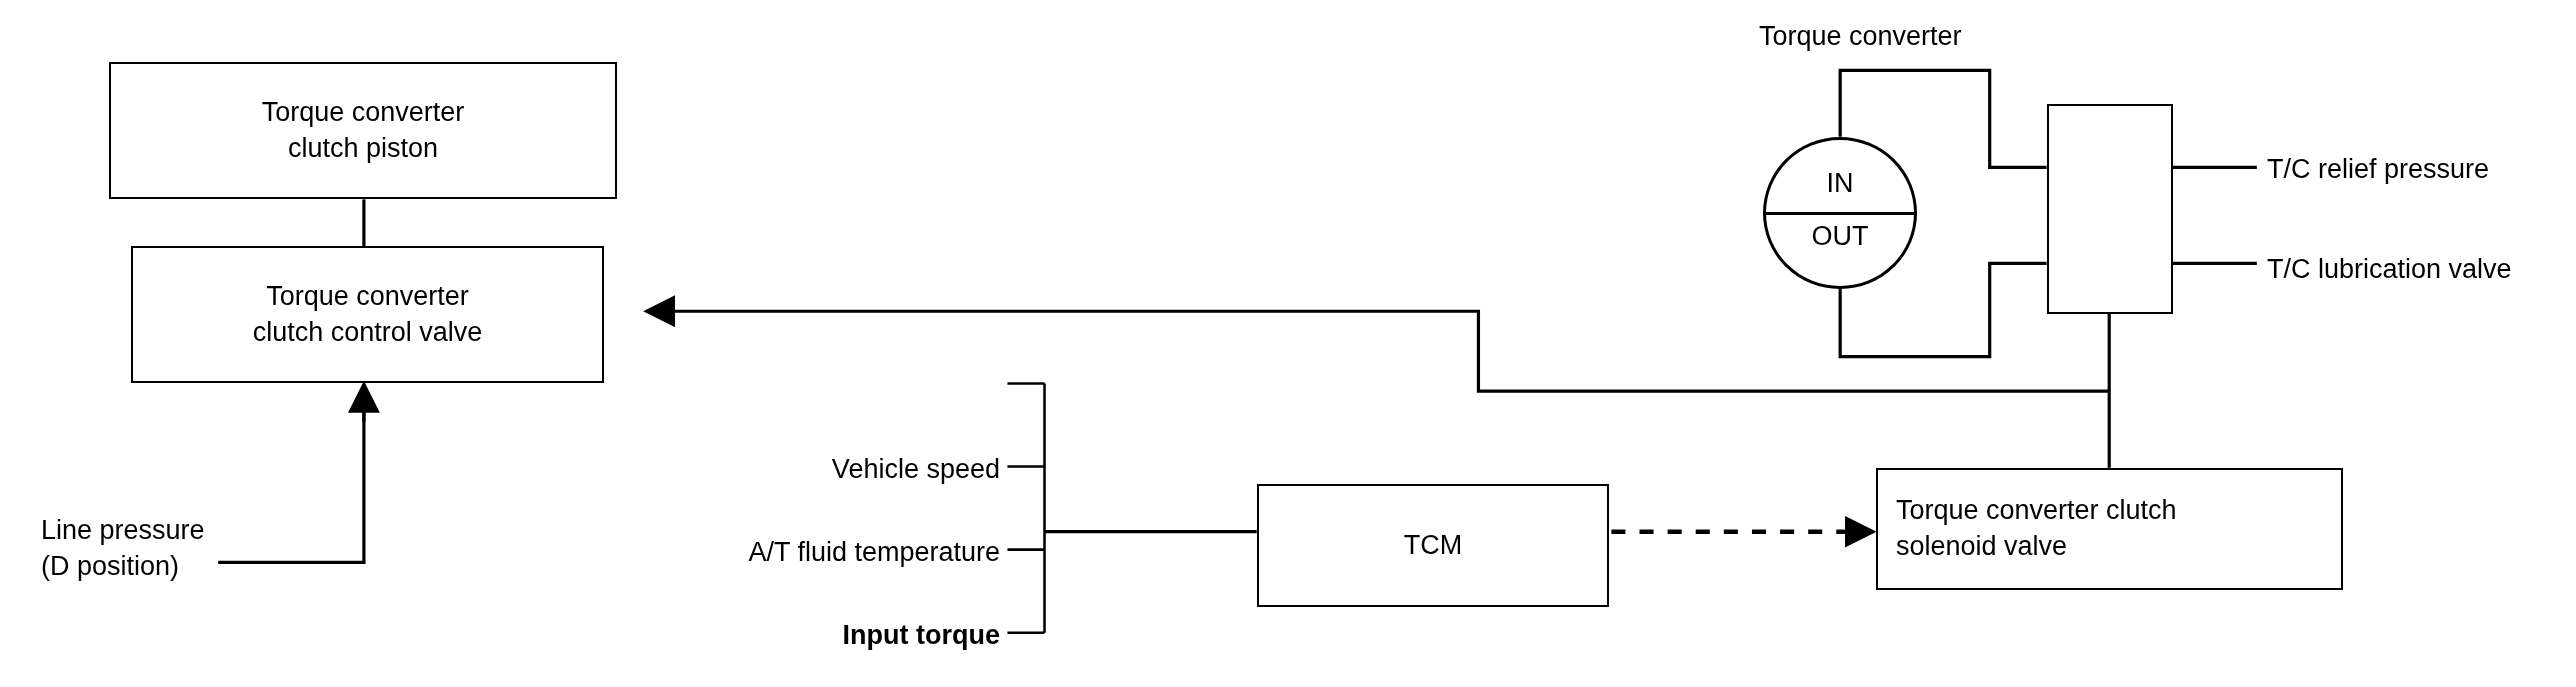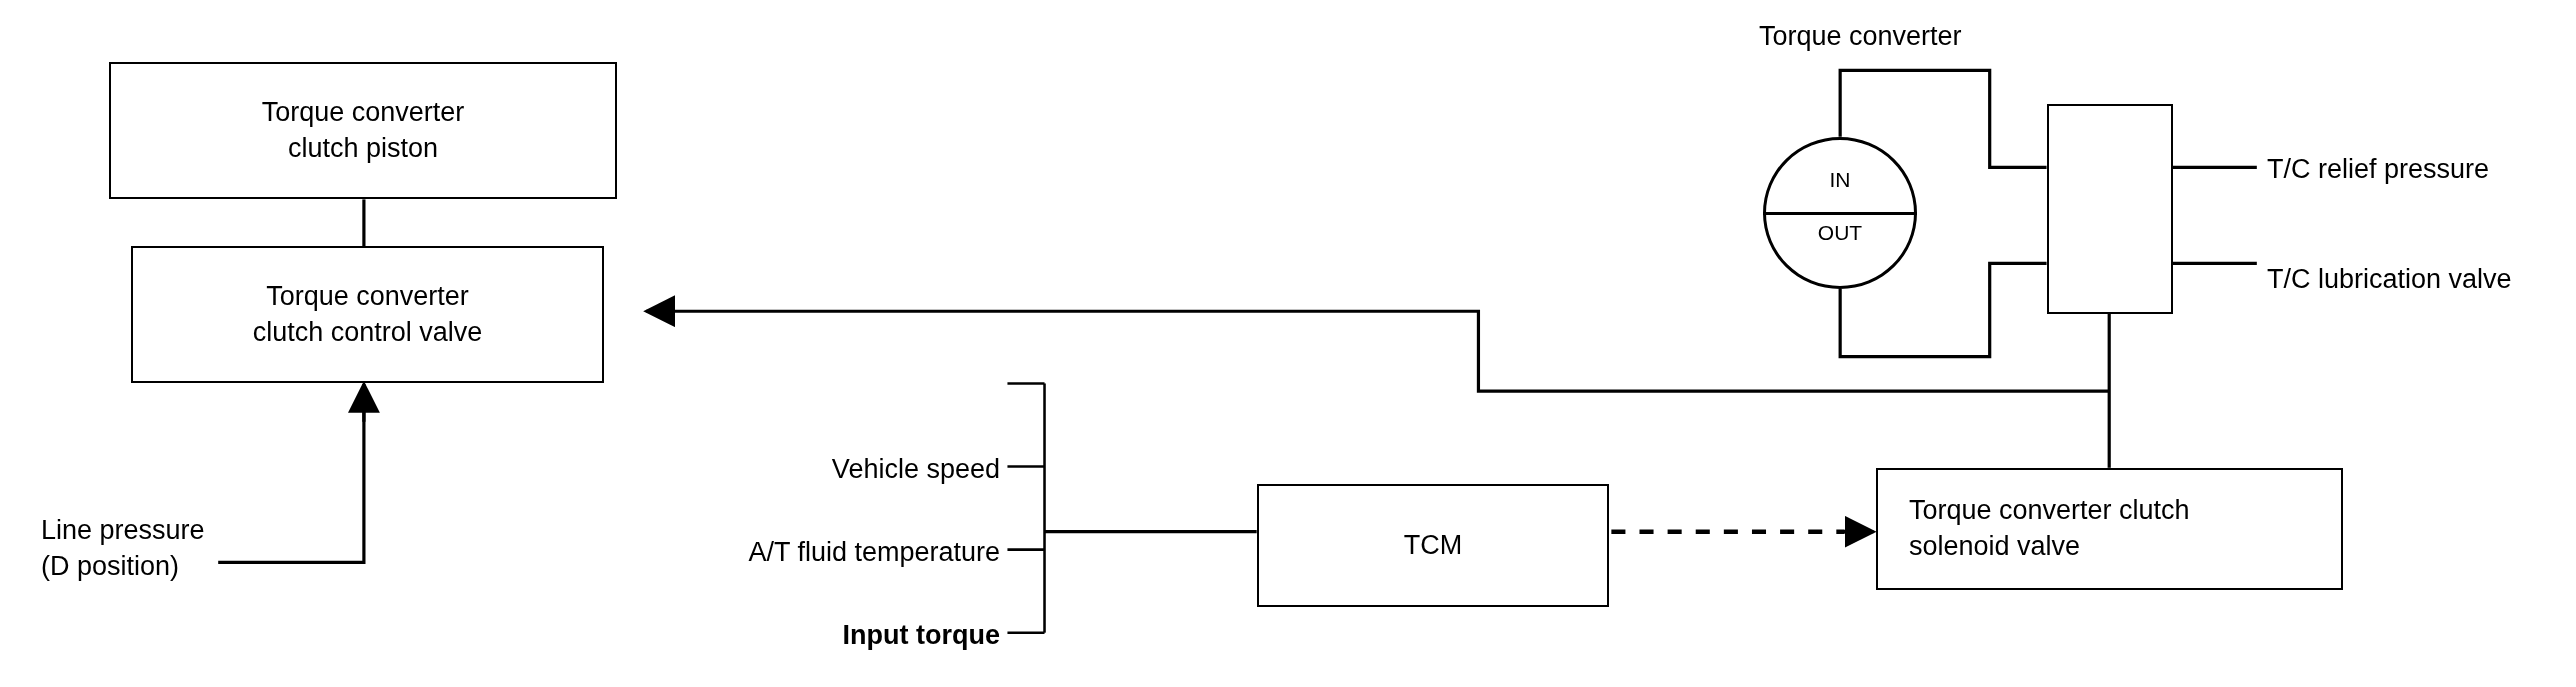--- a/index.html
+++ b/index.html
@@ -73,21 +73,21 @@
     border-radius: 50%;
     background: #ffffff;
   }
   .tc-divider {
     position: absolute;
     background: #000000;
     height: 3.2px;
   }
   .tc-io-text {
     position: absolute;
-    font-size: 21px;
+    font-size: 27px;
     text-align: center;
     color: #000000;
   }
 </style>
 </head>
 <body>
 
 <div id="diagram-root">
 
   <svg class="wires" viewBox="0 0 4028 1075" xmlns="http://www.w3.org/2000/svg">
@@ -132,41 +132,41 @@
   <div class="box" style="left:131px; top:246px; width:473px; height:137px;">
     <span class="box-label">Torque converter
 clutch control valve</span>
   </div>
 
   <div class="box" style="left:1257px; top:484px; width:352px; height:123px;">
     <span class="box-label">TCM</span>
   </div>
 
   <div class="box" style="left:1876px; top:468px; width:467px; height:122px;">
-    <span class="box-label" style="text-align:left; padding-left:31px; width:100%;">Torque converter clutch
+    <span class="box-label" style="text-align:left; padding-left:18px; width:100%;">Torque converter clutch
 solenoid valve</span>
   </div>
 
   <div class="box" style="left:2047px; top:104px; width:126px; height:210px;">
     <span class="box-label"></span>
   </div>
 
   <div class="tc-circle" style="left:1763px; top:137px; width:154px; height:152px;"></div>
   <div class="tc-divider" style="left:1763px; top:212px; width:154px;"></div>
   <div class="tc-io-text" style="left:1763px; top:168px; width:154px;">IN</div>
   <div class="tc-io-text" style="left:1763px; top:221px; width:154px;">OUT</div>
 
   <div class="plain-label lbl-left" style="left:1759px; top:19px;">Torque converter</div>
 
   <div class="plain-label lbl-left" style="left:41px; top:505px;margin-top:8px;">Line pressure
 (D position)</div>
 
   <div class="plain-label lbl-left" style="left:2267px; top:152px;">T/C relief pressure</div>
 
-  <div class="plain-label lbl-left" style="left:2267px; top:262px; white-space:nowrap;text-align:center;">T/C lubrication valve</div>
+  <div class="plain-label lbl-left" style="left:2267px; top:252px; white-space:nowrap;text-align:center;">T/C lubrication valve</div>
 
 
   <div class="plain-label lbl-right" style="left:703px; top:452px; width:297px;">Vehicle speed</div>
 
   <div class="plain-label lbl-right" style="left:703px; top:535px; width:297px;">A/T fluid temperature</div>
 
   <div class="plain-label lbl-right" style="left:703px; top:618px; width:297px;font-weight:bold;">Input torque</div>
 
 </div>
 

